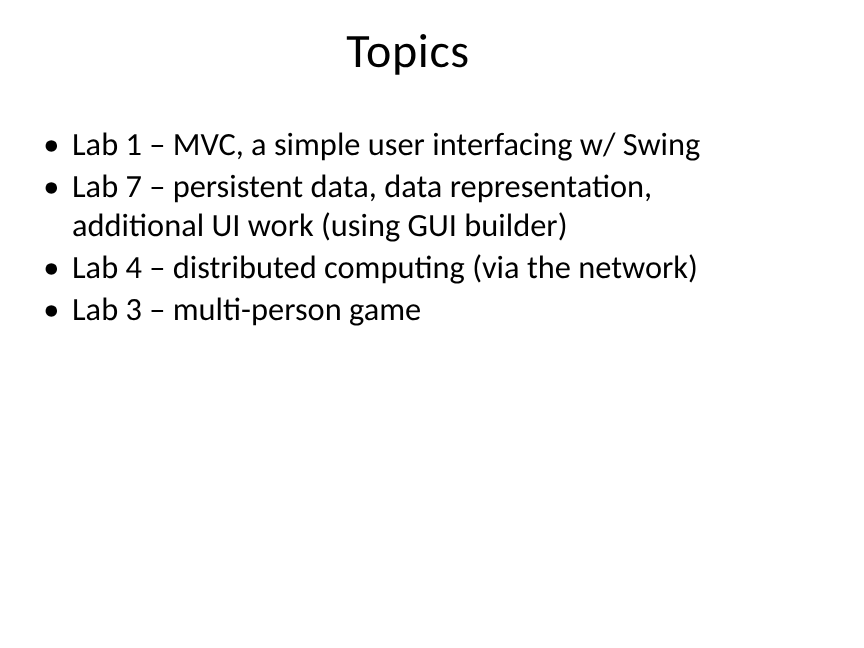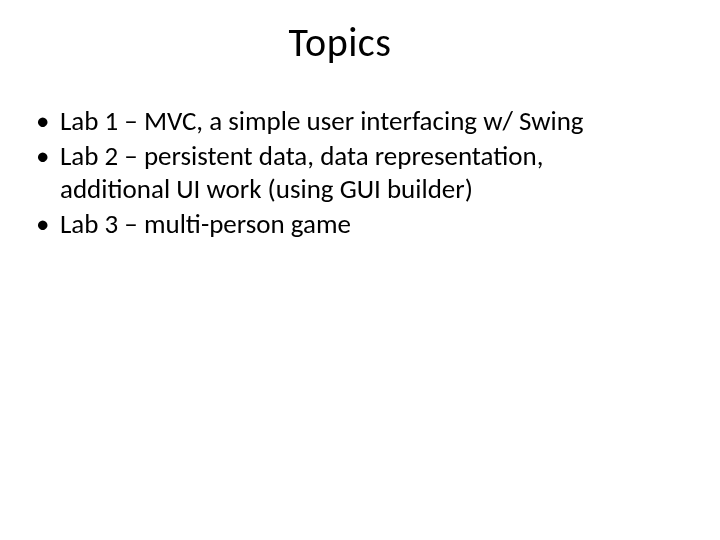--- a/index.html
+++ b/index.html
@@ -45,16 +45,17 @@
     line-height: 1.22;
   }
 </style>
 </head>
 <body>
 
 <div class="slide">
   <h1 class="title">Topics</h1>
   <ul class="bullets">
     <li>Lab 1 – MVC, a simple user interfacing w/ Swing</li>
-    <li>Lab 2 – persistent data, data representation, additional UI work (using GUI builder)</li>
+    <li>Lab 7 – persistent data, data representation, additional UI work (using GUI builder)</li>
+    <li>Lab 4 – distributed computing (via the network)</li>
     <li>Lab 3 – multi-person game</li>
   </ul>
 </div>
 
 </body></html>

